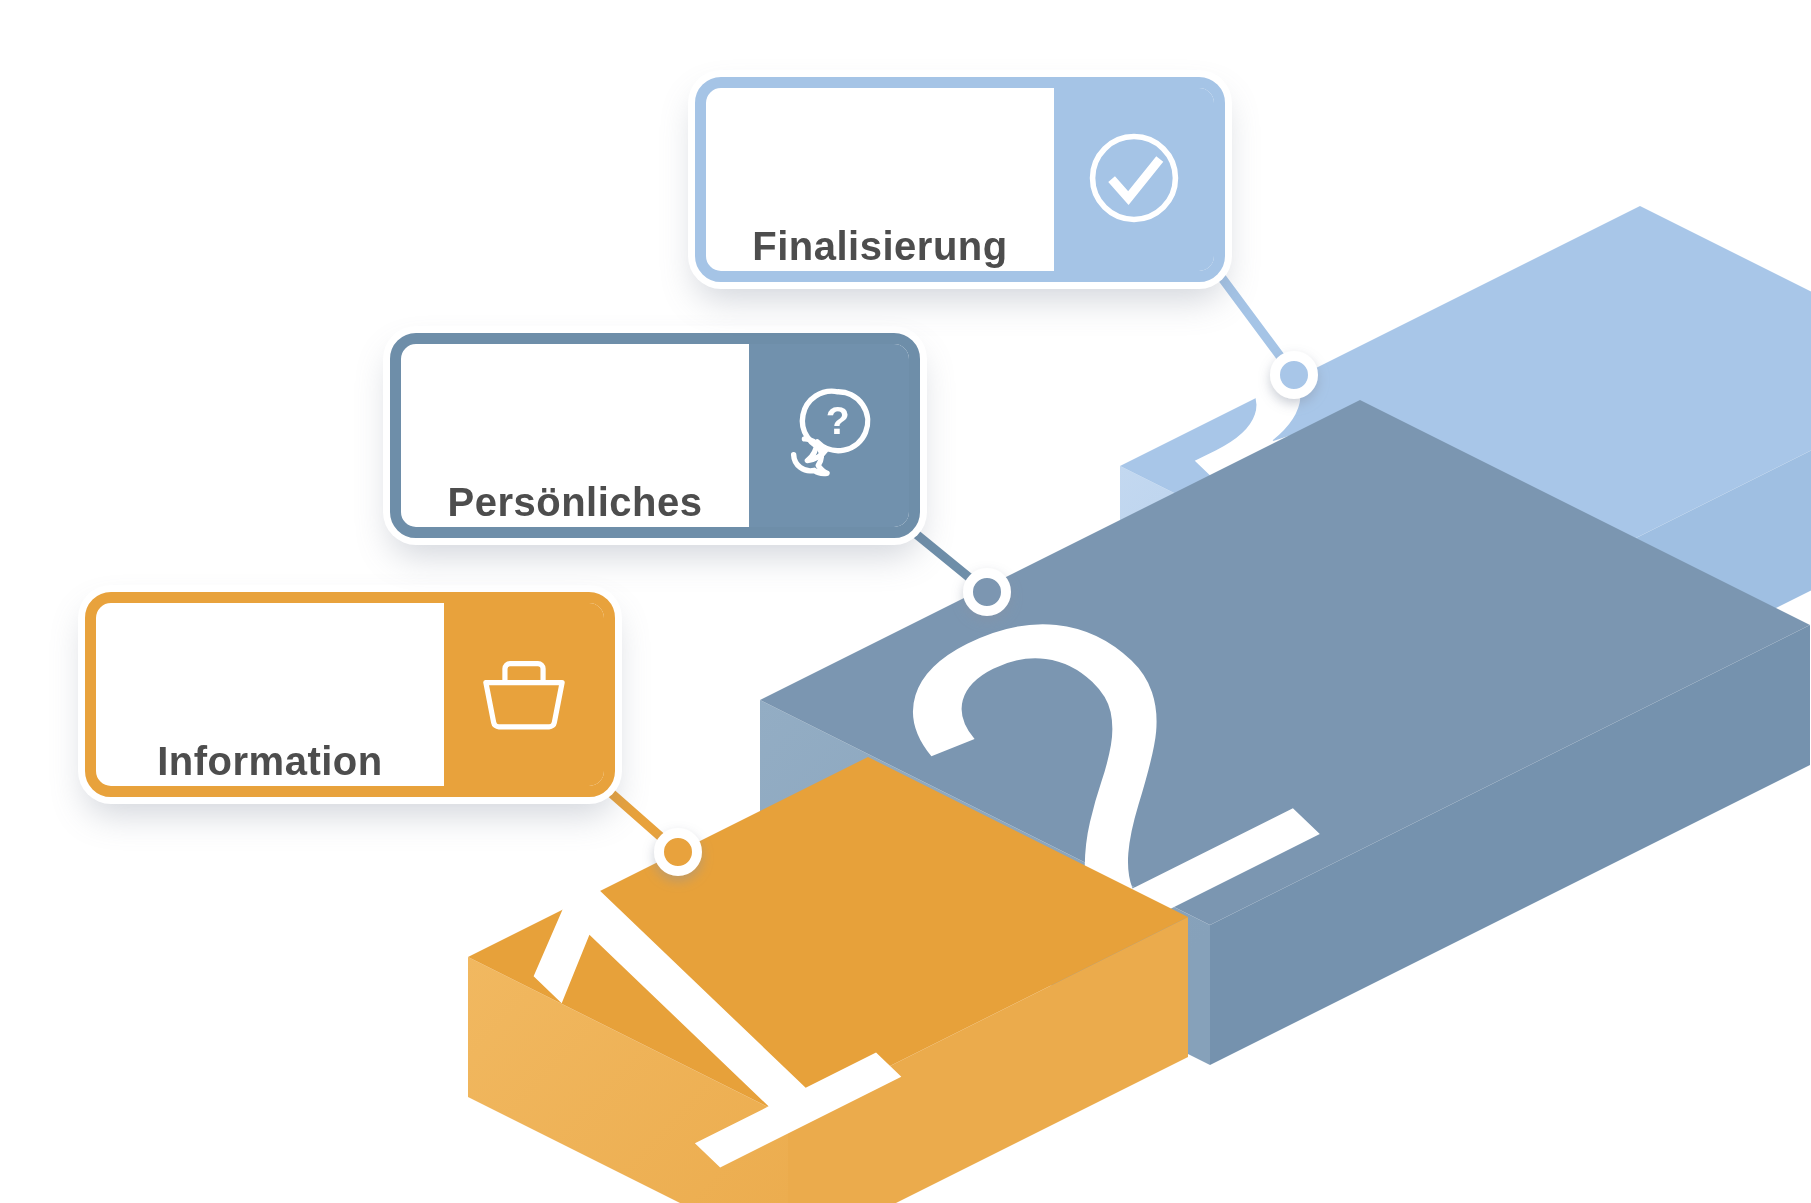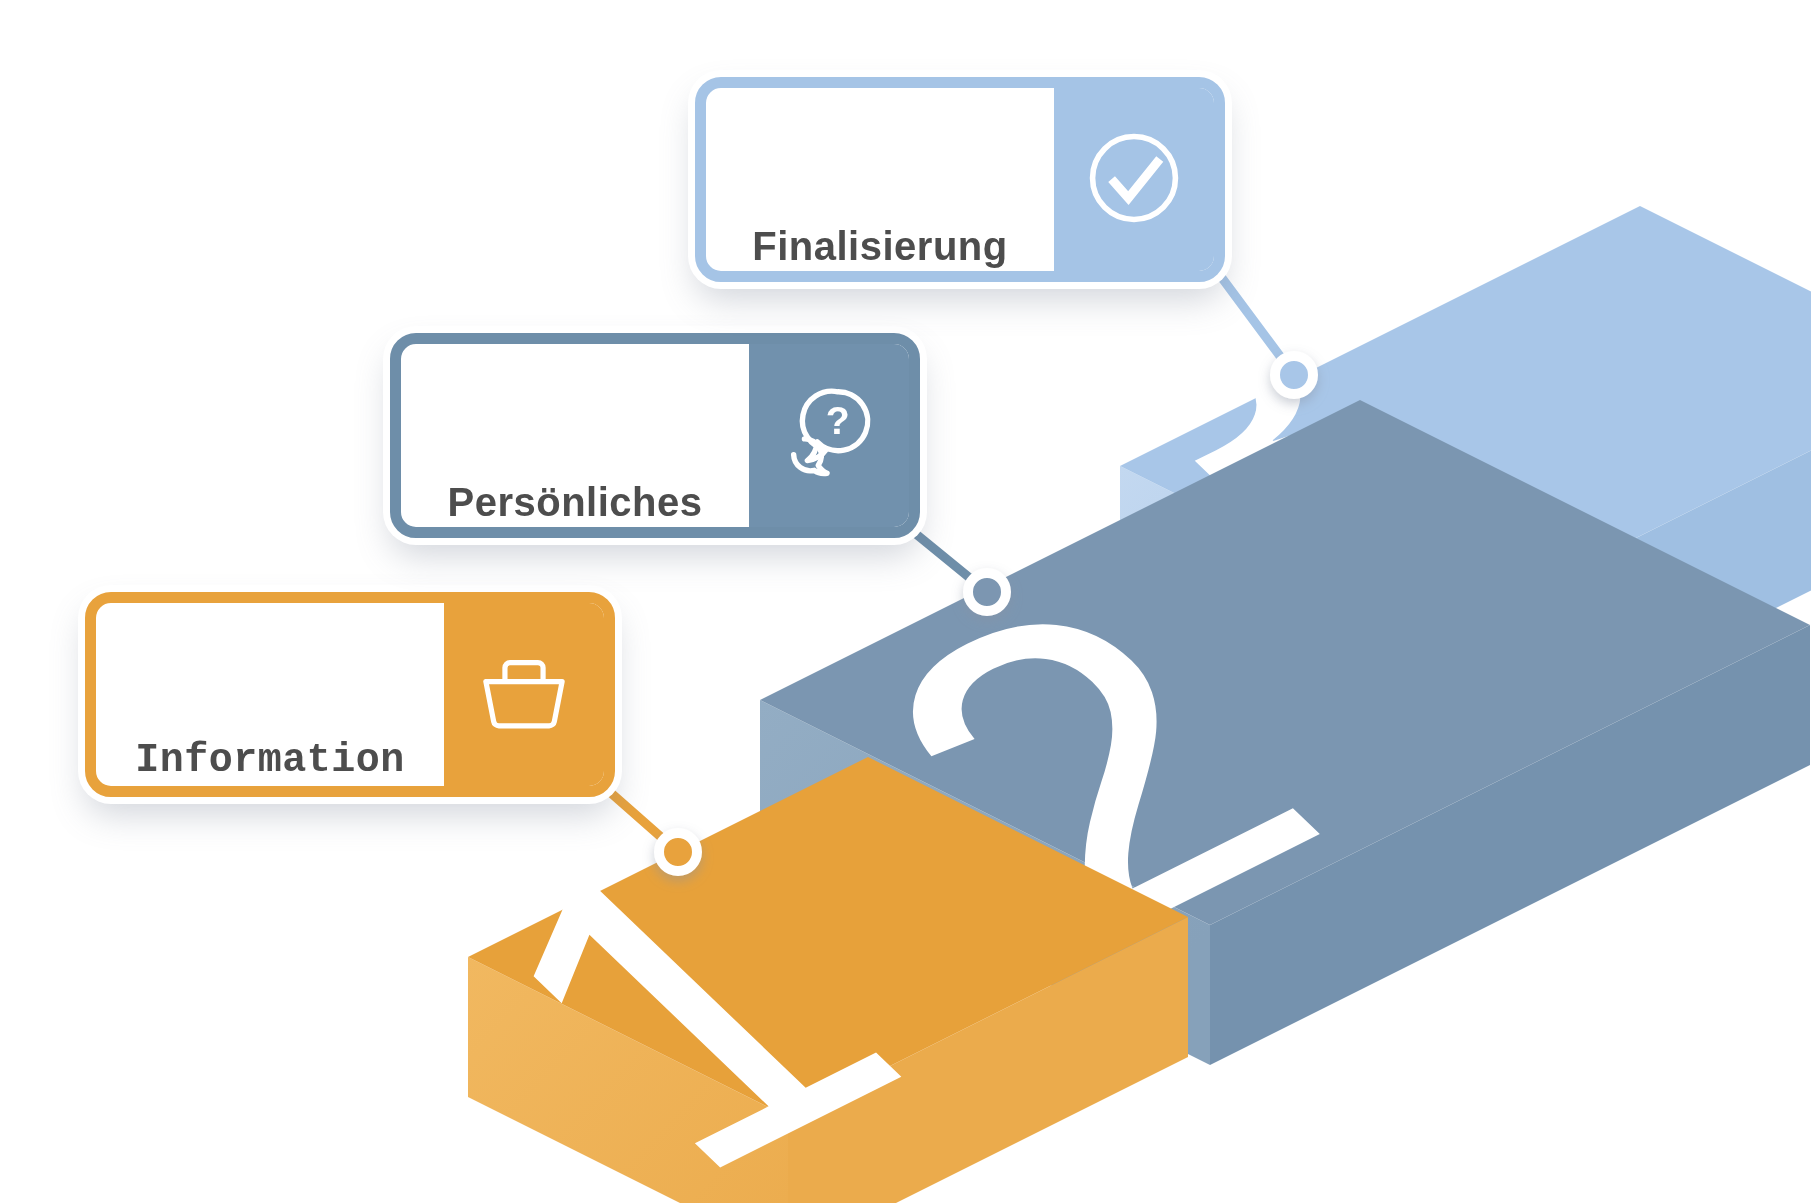--- a/index.html
+++ b/index.html
@@ -37,21 +37,21 @@
     letter-spacing:0.5px;
     border-radius:27px;
   }
   .card-icon{
     width:160px;
     display:flex;
     align-items:center;
     justify-content:center;
     flex:none;
   }
-  #card-information{left:85px;top:592px;border-color:#E8A23C;font-family:Liberation Mono, monospace;}
+  #card-information{left:85px;top:592px;border-color:#E8A23C;}
   #card-information .card-icon{background:#E8A23C;}
   #card-gespraech{left:390px;top:333px;border-color:#6E8EA9;}
   #card-gespraech .card-icon{background:#7191AD;}
   #card-finalisierung{left:695px;top:77px;border-color:#A5C4E6;}
   #card-finalisierung .card-icon{background:#A5C4E6;}
   .iso-number{
     font-family:"Liberation Sans", sans-serif;
     font-weight:400;
     fill:#ffffff;
   }

